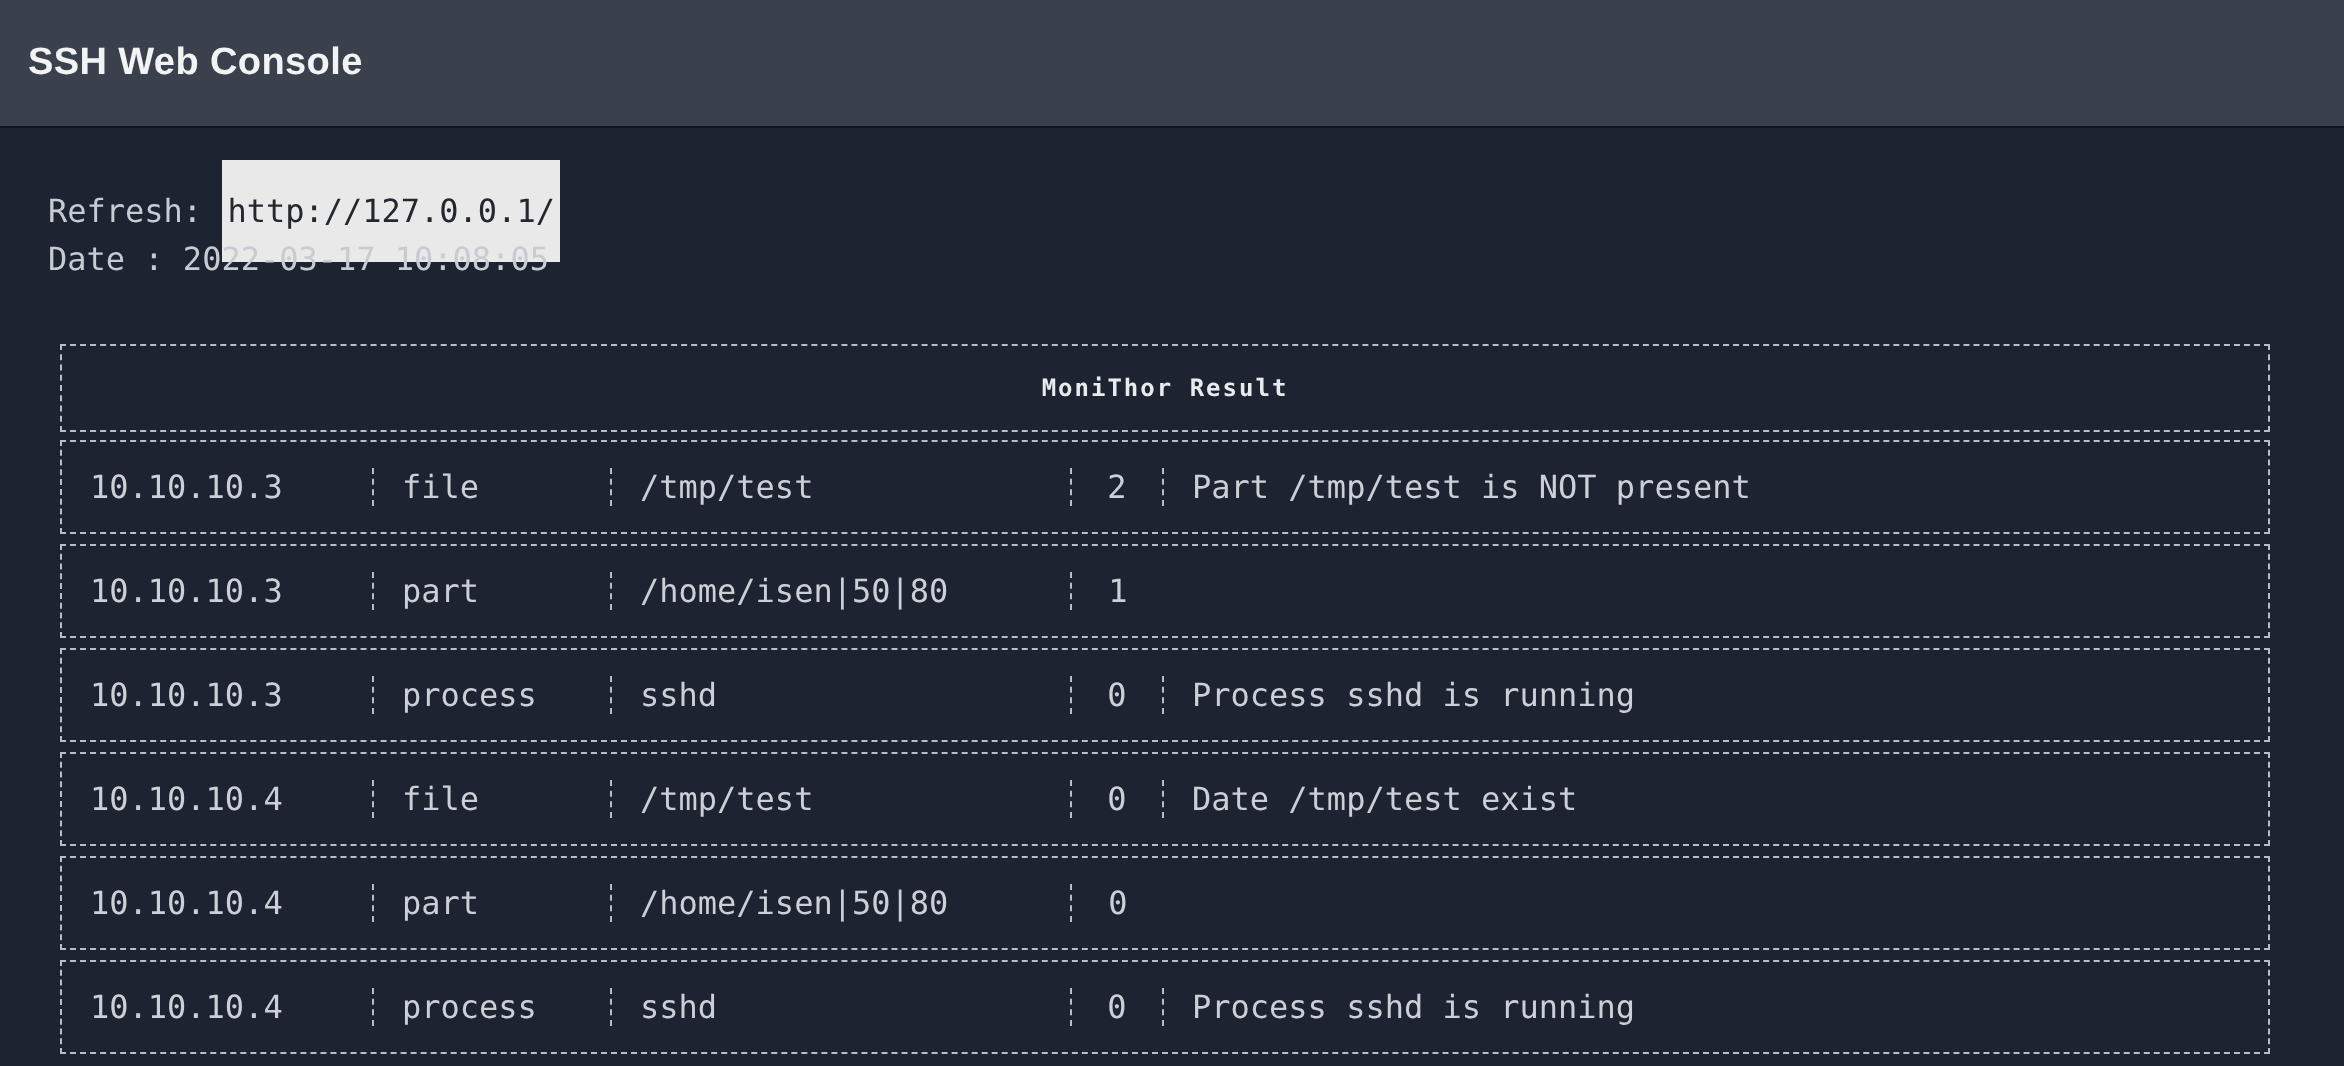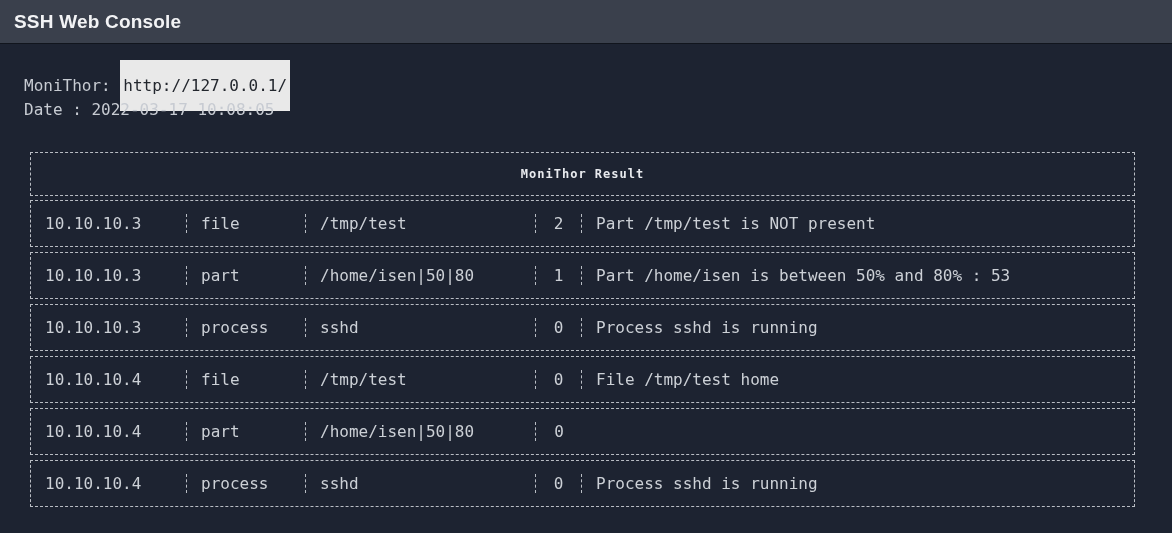--- a/index.html
+++ b/index.html
@@ -6,21 +6,21 @@
   html, body { width: 1172px; height: 533px; }
   body {
     background: #1d2331;
     font-family: "DejaVu Sans Mono", "Liberation Mono", monospace;
     color: #ccd0d6;
     overflow: hidden;
   }
 
   
   .topbar {
-    height: 44px;
+    height: 64px;
     background: #3a404c;
     display: flex;
     align-items: center;
     justify-content: space-between;
     padding: 0 22px 0 14px;
     border-bottom: 1px solid #11151d;
   }
   .topbar h1 {
     font-family: "Liberation Sans", "DejaVu Sans", sans-serif;
     font-size: 19px;
@@ -94,57 +94,56 @@
   .col-message { flex: 1; }
 </style>
 </head>
 <body>
 
 <header class="topbar">
   <h1>SSH Web Console</h1>
 </header>
 
 <section class="info">
-  <div class="line"><span>MoniThor: </span><a class="url-highlight" href="#">http://127.0.0.1/</a></div>
+  <div class="line"><span>Refresh: </span><a class="url-highlight" href="#">http://127.0.0.1/</a></div>
   <div class="line">Date : 2022-03-17 10:08:05</div>
 </section>
 
 <section class="monitor-table">
   <div class="tbl-title-box">MoniThor Result</div>
   <div>
   <div class="tbl-row">
     <div class="cell col-ip">10.10.10.3</div>
     <div class="cell col-type">file</div>
     <div class="cell col-target">/tmp/test</div>
     <div class="cell col-code">2</div>
     <div class="cell col-message">Part /tmp/test is NOT present</div>
   </div>
 
   <div class="tbl-row">
     <div class="cell col-ip">10.10.10.3</div>
     <div class="cell col-type">part</div>
     <div class="cell col-target">/home/isen|50|80</div>
     <div class="cell col-code">1</div>
-    <div class="cell col-message">Part /home/isen is between 50% and 80% : 53</div>
   </div>
 
   <div class="tbl-row">
     <div class="cell col-ip">10.10.10.3</div>
     <div class="cell col-type">process</div>
     <div class="cell col-target">sshd</div>
     <div class="cell col-code">0</div>
     <div class="cell col-message">Process sshd is running</div>
   </div>
 
   <div class="tbl-row">
     <div class="cell col-ip">10.10.10.4</div>
     <div class="cell col-type">file</div>
     <div class="cell col-target">/tmp/test</div>
     <div class="cell col-code">0</div>
-    <div class="cell col-message">File /tmp/test home</div>
+    <div class="cell col-message">Date /tmp/test exist</div>
   </div>
 
   <div class="tbl-row">
     <div class="cell col-ip">10.10.10.4</div>
     <div class="cell col-type">part</div>
     <div class="cell col-target">/home/isen|50|80</div>
     <div class="cell col-code">0</div>
   </div>
 
   <div class="tbl-row">

